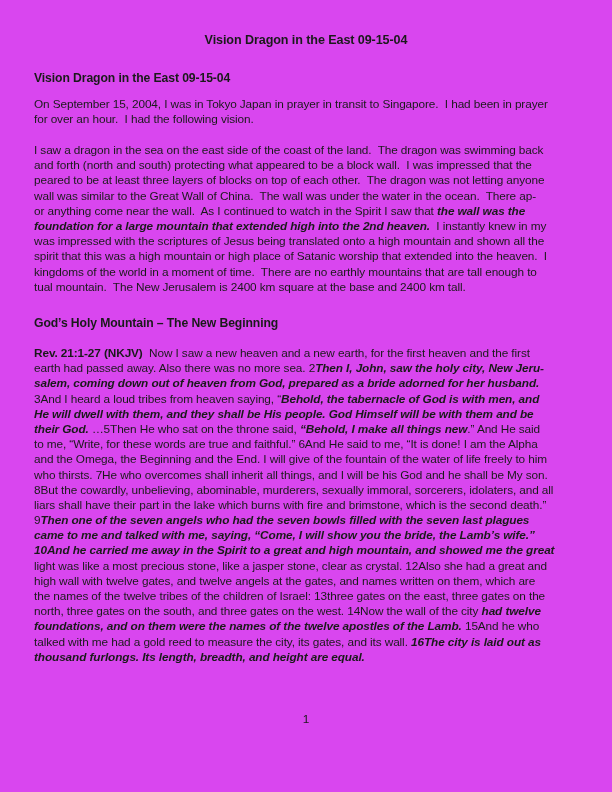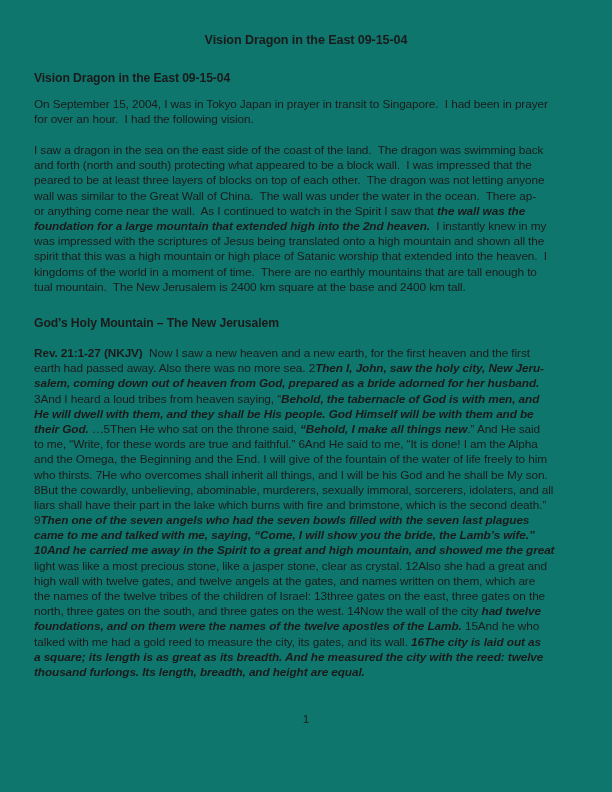--- a/index.html
+++ b/index.html
@@ -1,20 +1,20 @@
 <!DOCTYPE html>
 <html><head>
 <meta charset="utf-8">
 <style>
   html, body { margin: 0; padding: 0; }
   .page {
     position: relative;
     width: 612px;
     height: 792px;
-    background: #0f766e;
+    background: #d946ef;
     color: #1a1a1a;
     font-family: "Liberation Sans", sans-serif;
     font-size: 11.8px;
     letter-spacing: -0.1px;
     overflow: hidden;
   }
   .doc-header-title {
     position: absolute;
     top: 33px; left: 0; right: 0;
     text-align: center;
@@ -71,21 +71,21 @@
       <div class="line"><span>peared to be at least three layers of blocks on top of each other.  The dragon was not letting anyone</span></div>
       <div class="line"><span>wall was similar to the Great Wall of China.  The wall was under the water in the ocean.  There ap-</span></div>
       <div class="line"><span>or anything come near the wall.  As I continued to watch in the Spirit I saw that </span><span class="bi">the wall was the</span></div>
       <div class="line"><span class="bi">foundation for a large mountain that extended high into the 2nd heaven.</span><span>  I instantly knew in my</span></div>
       <div class="line"><span>was impressed with the scriptures of Jesus being translated onto a high mountain and shown all the</span></div>
       <div class="line"><span>spirit that this was a high mountain or high place of Satanic worship that extended into the heaven.  I</span></div>
       <div class="line"><span>kingdoms of the world in a moment of time.  There are no earthly mountains that are tall enough to</span></div>
       <div class="line"><span>tual mountain.  The New Jerusalem is 2400 km square at the base and 2400 km tall.</span></div>
     </div>
 
-  <div id="heading2" class="section-heading">God’s Holy Mountain – The New Jerusalem</div>
+  <div id="heading2" class="section-heading">God’s Holy Mountain – The New Beginning</div>
 
   <div id="para-rev" class="para">
       <div class="line"><span class="b">Rev. 21:1-27 (NKJV)</span><span>  Now I saw a new heaven and a new earth, for the first heaven and the first</span></div>
       <div class="line"><span>earth had passed away. Also there was no more sea. 2</span><span class="bi">Then I, John, saw the holy city, New Jeru-</span></div>
       <div class="line"><span class="bi">salem, coming down out of heaven from God, prepared as a bride adorned for her husband.</span></div>
       <div class="line"><span>3And I heard a loud tribes from heaven saying, “</span><span class="bi">Behold, the tabernacle of God is with men, and</span></div>
       <div class="line"><span class="bi">He will dwell with them, and they shall be His people. God Himself will be with them and be</span></div>
       <div class="line"><span class="bi">their God.</span><span> …5Then He who sat on the throne said, </span><span class="bi">“Behold, I make all things new</span><span>.” And He said</span></div>
       <div class="line"><span>to me, “Write, for these words are true and faithful.” 6And He said to me, “It is done! I am the Alpha</span></div>
       <div class="line"><span>and the Omega, the Beginning and the End. I will give of the fountain of the water of life freely to him</span></div>
@@ -94,20 +94,19 @@
       <div class="line"><span>liars shall have their part in the lake which burns with fire and brimstone, which is the second death.”</span></div>
       <div class="line"><span>9</span><span class="bi">Then one of the seven angels who had the seven bowls filled with the seven last plagues</span></div>
       <div class="line"><span class="bi">came to me and talked with me, saying, “Come, I will show you the bride, the Lamb’s wife.”</span></div>
       <div class="line"><span class="bi">10And he carried me away in the Spirit to a great and high mountain, and showed me the great</span></div>
       <div class="line"><span>light was like a most precious stone, like a jasper stone, clear as crystal. 12Also she had a great and</span></div>
       <div class="line"><span>high wall with twelve gates, and twelve angels at the gates, and names written on them, which are</span></div>
       <div class="line"><span>the names of the twelve tribes of the children of Israel: 13three gates on the east, three gates on the</span></div>
       <div class="line"><span>north, three gates on the south, and three gates on the west. 14Now the wall of the city </span><span class="bi">had twelve</span></div>
       <div class="line"><span class="bi">foundations, and on them were the names of the twelve apostles of the Lamb.</span><span> 15And he who</span></div>
       <div class="line"><span>talked with me had a gold reed to measure the city, its gates, and its wall. </span><span class="bi">16The city is laid out as</span></div>
-      <div class="line"><span class="bi">a square; its length is as great as its breadth. And he measured the city with the reed: twelve</span></div>
       <div class="line"><span class="bi">thousand furlongs. Its length, breadth, and height are equal.</span></div>
     </div>
 
 
   <div class="page-number">1</div>
 
 </div>
 
 </body></html>

